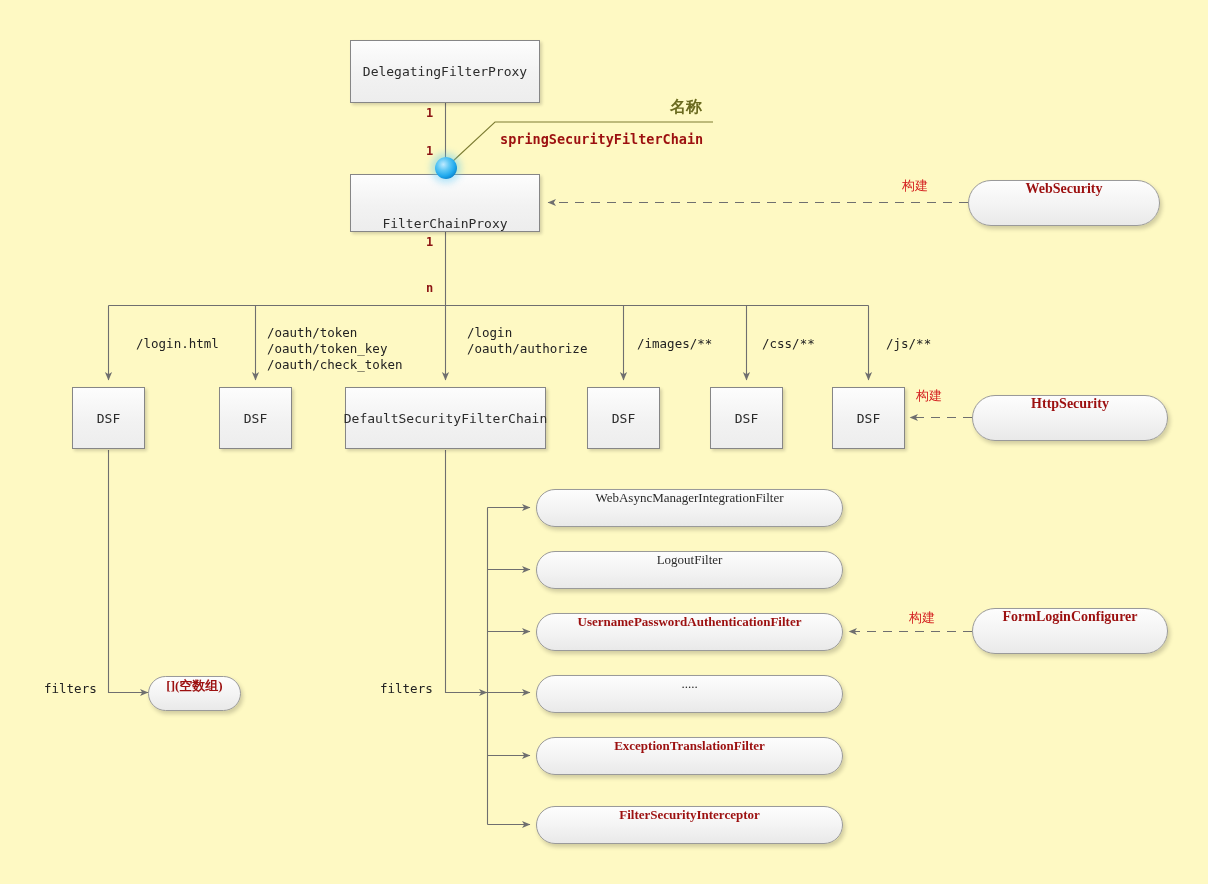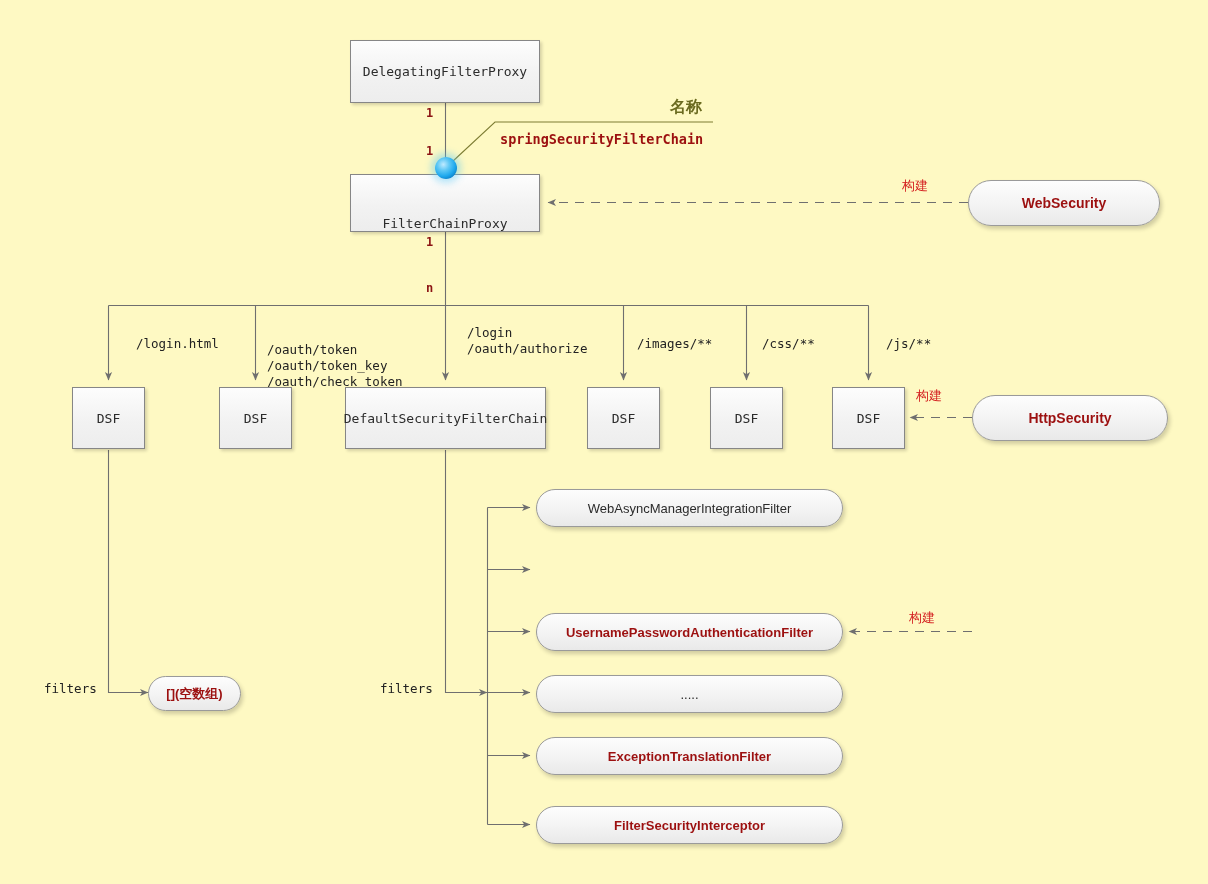--- a/index.html
+++ b/index.html
@@ -43,23 +43,23 @@
   }
   
   .round-node {
     position: absolute;
     box-sizing: border-box;
     border: 1px solid #9a9a9a;
     border-radius: 22px;
     background: linear-gradient(to bottom, #fdfdfd 0%, #f4f4f4 50%, #e9e9e9 100%);
     box-shadow: 2px 3px 4px rgba(0,0,0,0.18);
     display: flex;
-    align-items: center;
+    align-items: flex-start;
     justify-content: center;
-    font-family: Liberation Sans, sans-serif;
+    font-family: Liberation Serif, serif;
     font-size: 13px;
     color: #2b2b2b;
     white-space: nowrap;
   }
   .round-node.accent {
     font-weight: bold;
     color: #9c1010;
     font-size: 13px;
   }
   .round-node.builder {
@@ -187,23 +187,26 @@
   <div class="round-node builder" style="left:968px; top:180px; width:192px; height:46px;">
     <span>WebSecurity</span>
   </div>
 
   <div class="lbl cn-red" style="left:916px; top:388px;">构建</div>
   <div class="round-node builder" style="left:972px; top:395px; width:196px; height:46px;">
     <span>HttpSecurity</span>
   </div>
 
   <div class="lbl cn-red" style="left:909px; top:610px;">构建</div>
+  <div class="round-node builder" style="left:972px; top:608px; width:196px; height:46px;">
+    <span>FormLoginConfigurer</span>
+  </div>
 
   <div class="lbl" style="left:136px; top:336px;">/login.html</div>
-  <div class="lbl" style="left:267px; top:342px;">/oauth/token
+  <div class="lbl" style="left:267px; top:325px;">/oauth/token
 /oauth/token_key
 /oauth/check_token</div>
   <div class="lbl" style="left:467px; top:325px;">/login
 /oauth/authorize</div>
   <div class="lbl" style="left:637px; top:336px;">/images/**</div>
   <div class="lbl" style="left:762px; top:336px;">/css/**</div>
   <div class="lbl" style="left:886px; top:336px;">/js/**</div>
 
   <div class="rect-node" style="left:72px; top:387px; width:73px; height:62px;">
     <span>DSF</span>
@@ -227,20 +230,23 @@
   <div class="lbl" style="left:44px; top:681px;">filters</div>
   <div class="lbl" style="left:380px; top:681px;">filters</div>
 
   <div class="round-node accent" style="left:148px; top:676px; width:93px; height:35px;">
     <span>[](空数组)</span>
   </div>
 
   <div class="round-node" style="left:536px; top:489px; width:307px; height:38px;">
     <span>WebAsyncManagerIntegrationFilter</span>
   </div>
+  <div class="round-node" style="left:536px; top:551px; width:307px; height:38px;">
+    <span>LogoutFilter</span>
+  </div>
   <div class="round-node accent" style="left:536px; top:613px; width:307px; height:38px;">
     <span>UsernamePasswordAuthenticationFilter</span>
   </div>
   <div class="round-node" style="left:536px; top:675px; width:307px; height:38px;">
     <span>.....</span>
   </div>
   <div class="round-node accent" style="left:536px; top:806px; width:307px; height:38px;">
     <span>FilterSecurityInterceptor</span>
   </div>
   <div class="round-node accent" style="left:536px; top:737px; width:307px; height:38px;">

